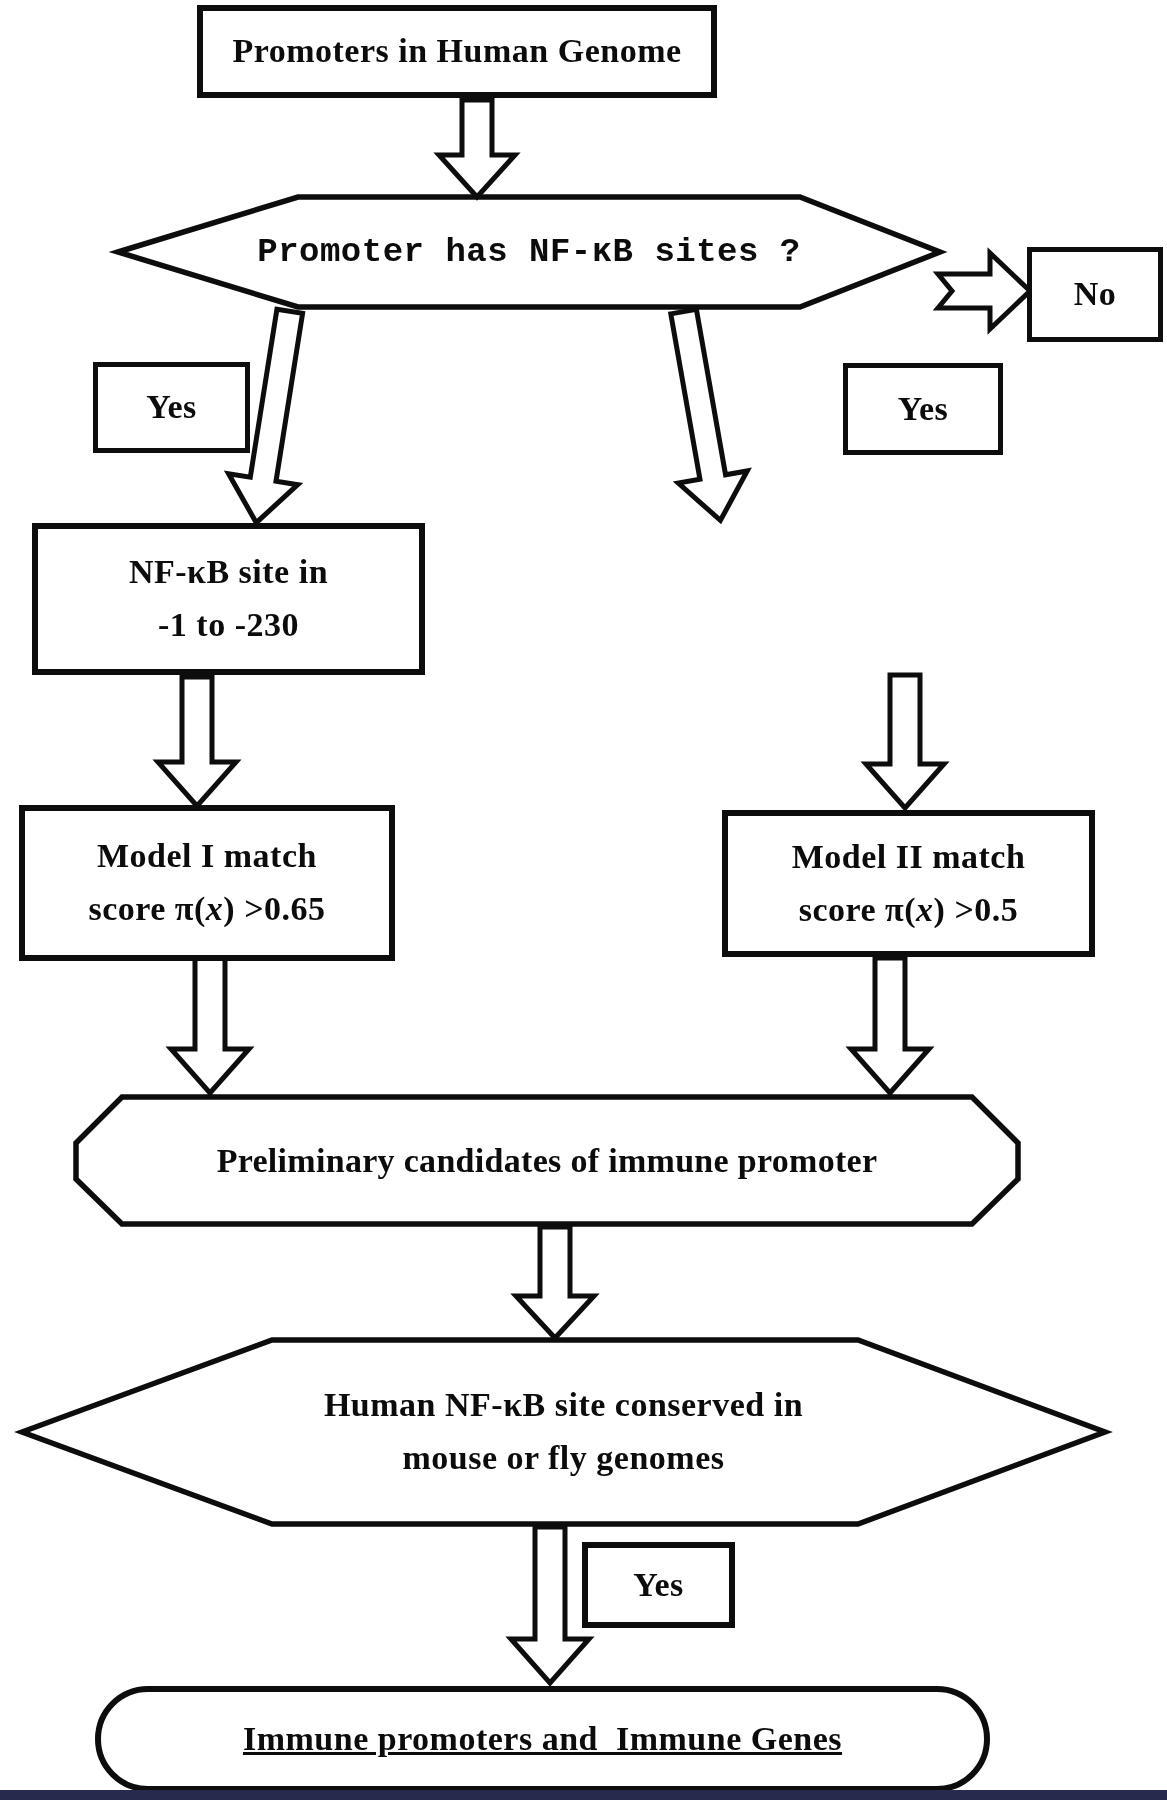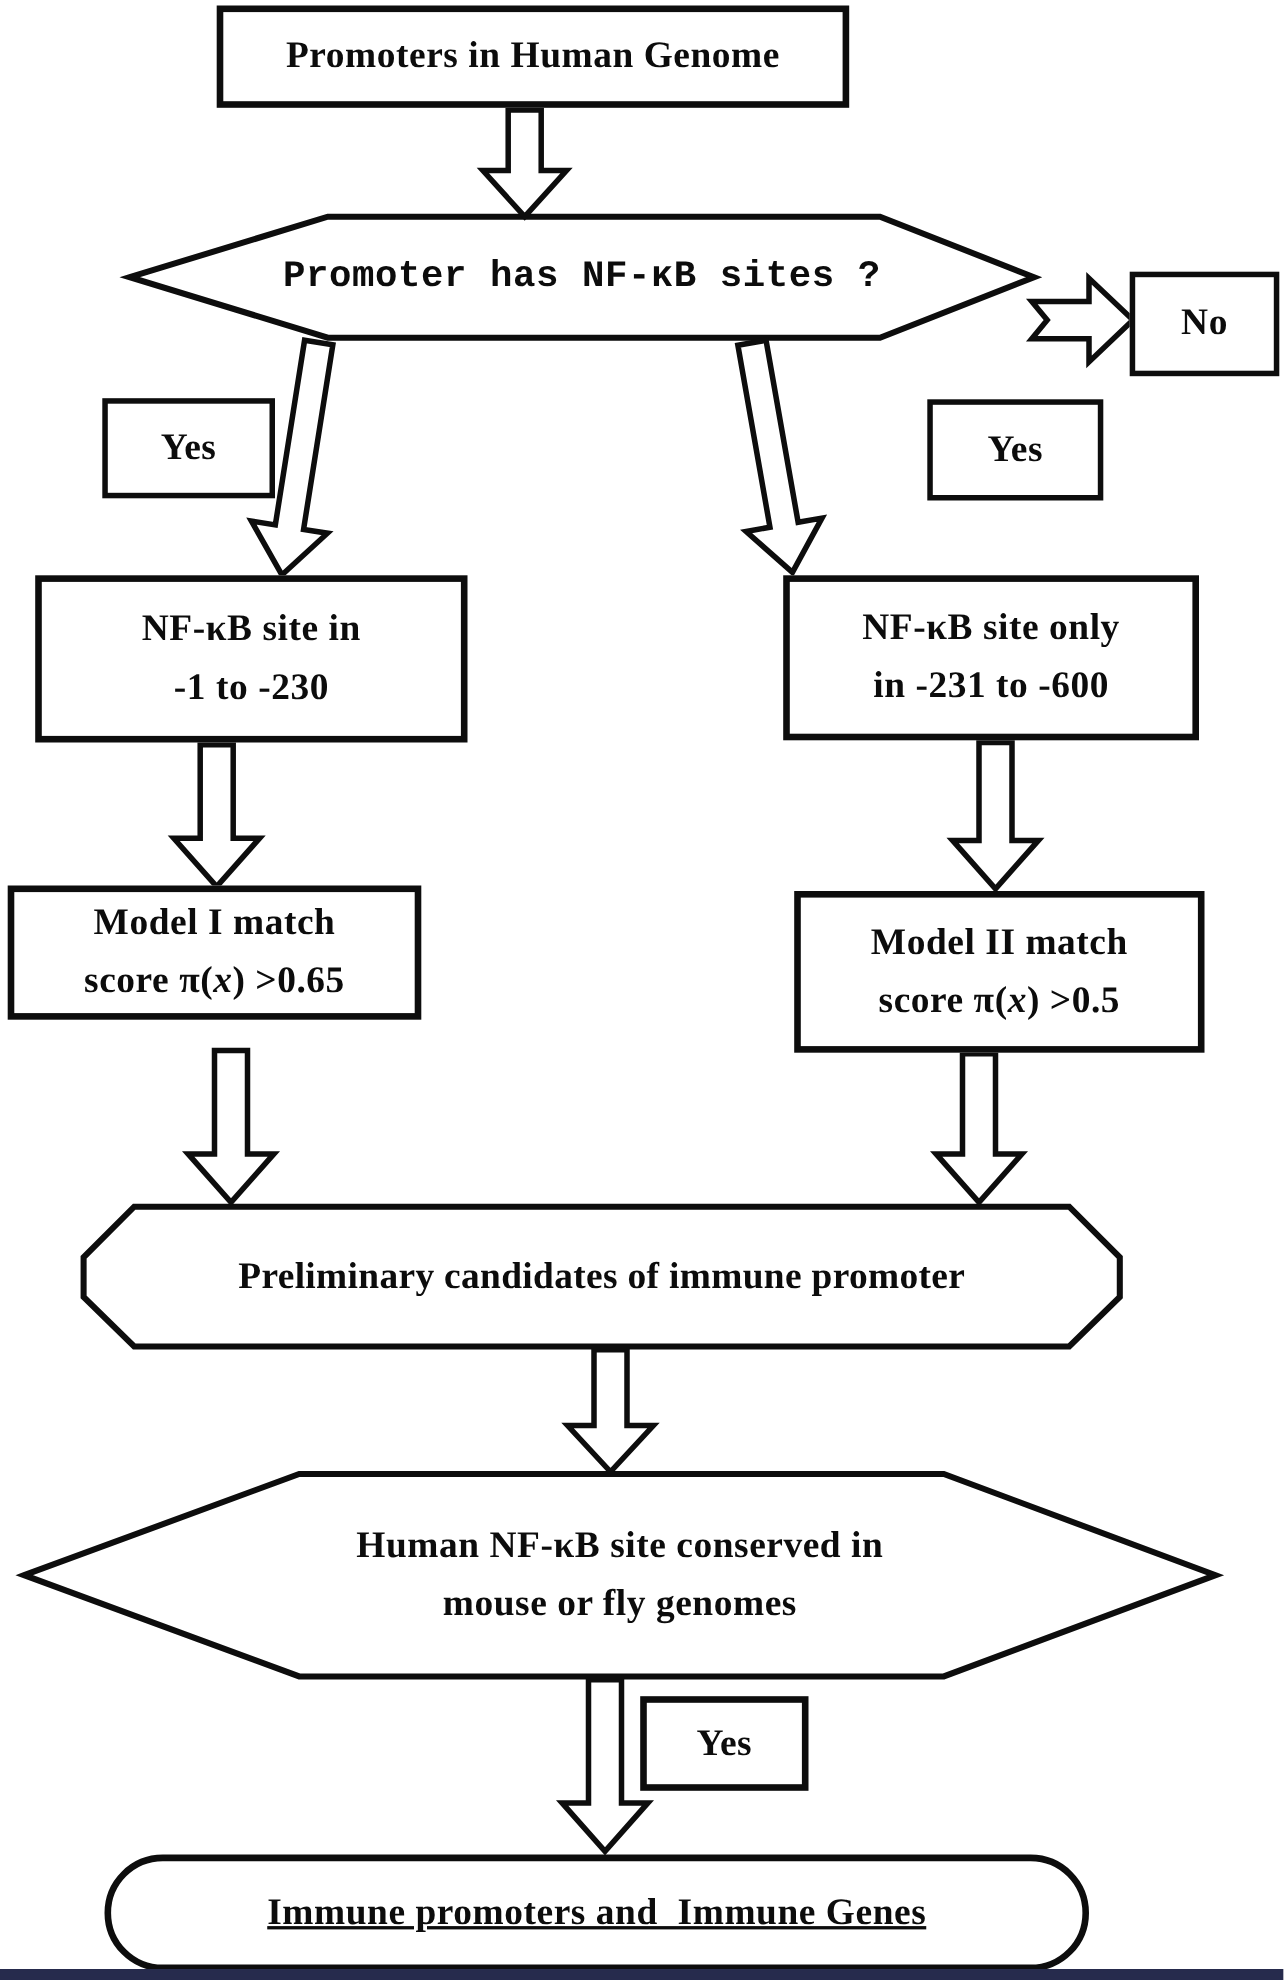--- a/index.html
+++ b/index.html
@@ -76,21 +76,21 @@
 
     <polygon class="arrow" points="195,955 225,955 225,1049 249,1049 210,1093 171,1049 195,1049"></polygon>
 
     <polygon class="arrow" points="875,958 905,958 905,1049 929,1049 890,1093 851,1049 875,1049"></polygon>
 
     <polygon class="arrow" points="540,1227 570,1227 570,1296 594,1296 555,1338 516,1296 540,1296"></polygon>
 
     <polygon class="arrow" points="535,1527 565,1527 565,1639 589,1639 550,1683 511,1639 535,1639"></polygon>
   </svg>
 
-  <div class="node-rect" style="left:197px;top:5px;width:575px;height:93px;">
+  <div class="node-rect" style="left:197px;top:5px;width:520px;height:93px;">
     <span class="lbl">Promoters in Human Genome</span>
   </div>
 
   <div class="node-text" style="left:118px;top:197px;width:822px;height:110px;font-family:Liberation Mono, monospace;">
     <span class="lbl">Promoter has NF-κB sites ?</span>
   </div>
 
   <div class="node-rect" style="left:1027px;top:247px;width:136px;height:95px;border-width:5px;">
     <span class="lbl">No</span>
   </div>
@@ -103,28 +103,22 @@
     <span class="lbl">Yes</span>
   </div>
 
   <div class="node-rect" style="left:32px;top:523px;width:393px;height:152px;">
     <div>
       <div class="lbl">NF-κB site in</div>
       <div class="lbl">-1 to -230</div>
     </div>
   </div>
 
-  <div class="node-rect" style="left:712px;top:523px;width:378px;height:150px;">
-    <div>
-      <div class="lbl">NF-κB site only</div>
-      <div class="lbl">in -231 to -600</div>
-    </div>
-  </div>
 
-  <div class="node-rect" style="left:7px;top:805px;width:376px;height:122px;">
+  <div class="node-rect" style="left:19px;top:805px;width:376px;height:156px;">
     <div>
       <div class="lbl">Model I match</div>
       <div class="lbl"><span>score π(</span><span class="score-var">x</span><span>) &gt;0.65</span></div>
     </div>
   </div>
 
   <div class="node-rect" style="left:722px;top:810px;width:373px;height:147px;">
     <div>
       <div class="lbl">Model II match</div>
       <div class="lbl"><span>score π(</span><span class="score-var">x</span><span>) &gt;0.5</span></div>

